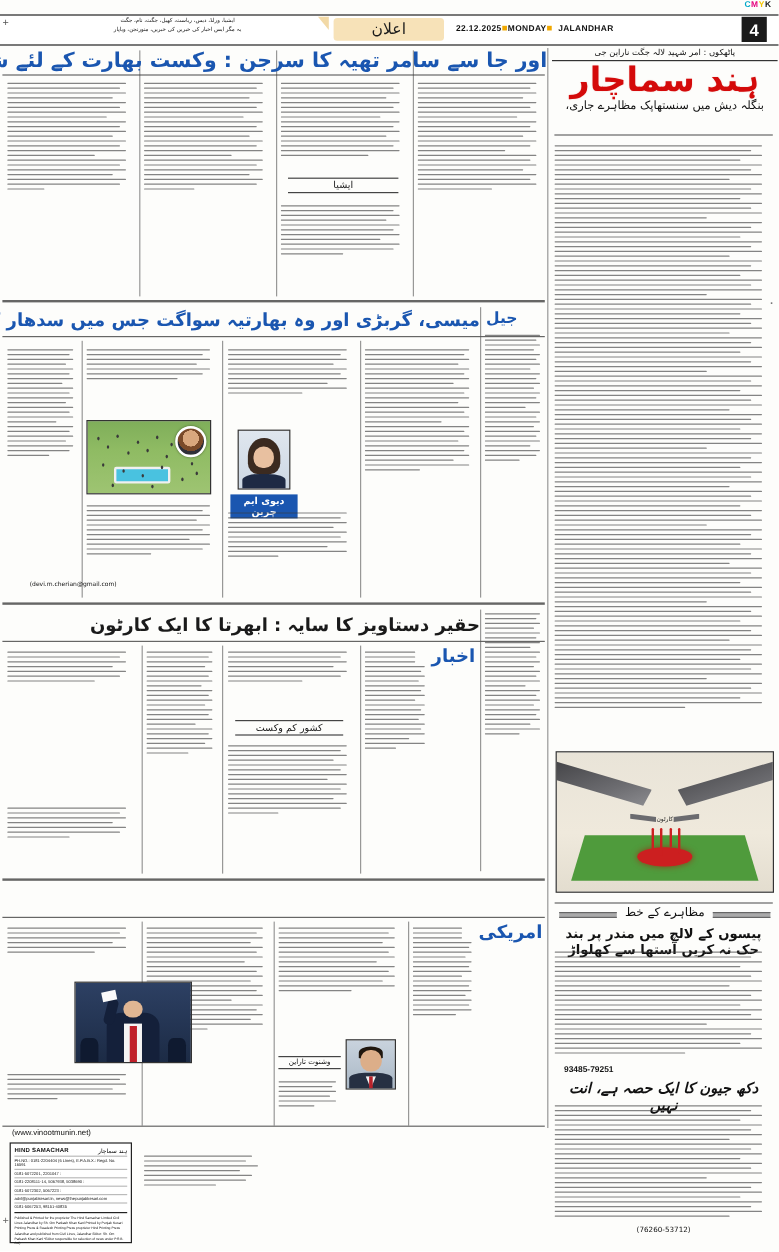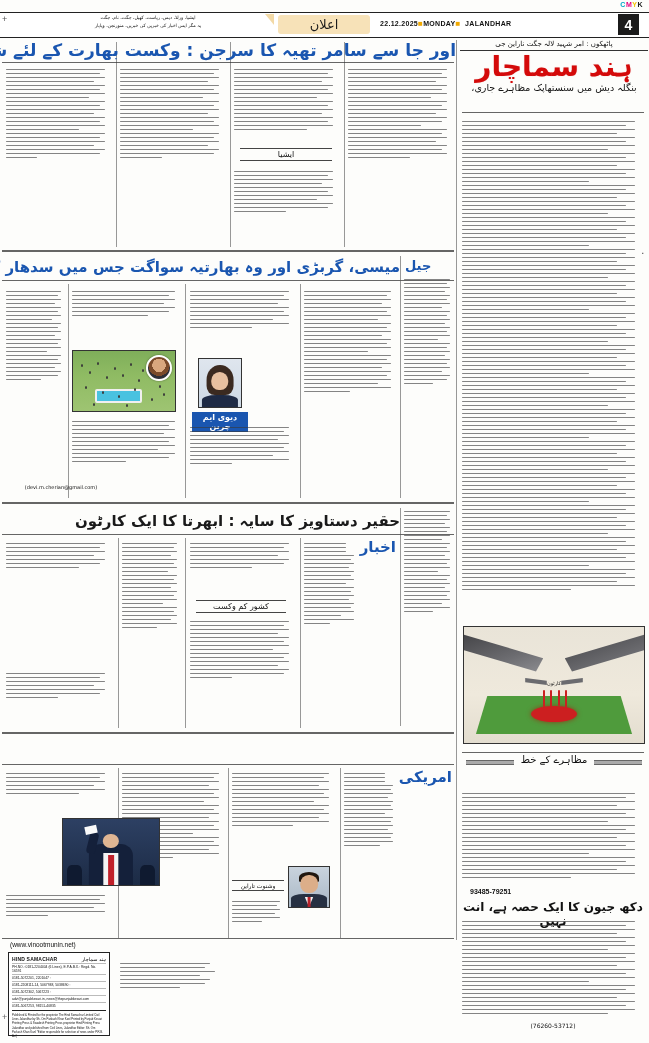--- a/index.html
+++ b/index.html
@@ -1093,20 +1093,21 @@
     <div class="blood"></div>
     <div class="drip" style="left:44%; top:54%; height:16%;"></div>
     <div class="drip" style="left:48%; top:54%; height:20%;"></div>
     <div class="drip" style="left:52%; top:54%; height:14%;"></div>
     <div class="drip" style="left:56%; top:54%; height:18%;"></div>
   </div>
 
   <div class="hrule" style="left:462px; top:752px; width:182px;"></div>
   <div class="letters-head" style="left:518px; top:754px; width:72px;">مظاہرے کے خط</div>
 
+  <div style="position:absolute; left:462px; top:772px; width:182px; direction:rtl; text-align:center; font-size:11px; font-weight:bold; font-family:'DejaVu Sans',sans-serif; color:#111;">پیسوں کے لالچ میں مندر پر بند حک نہ کریں آستھا سے کھلواڑ</div>
 
   <div class="col-text lines" style="left:462px; top:790px; width:182px; height:96px;">
     <div class="ln w95"></div>
       <div class="ln w90"></div>
       <div class="ln w95"></div>
       <div class="ln w85"></div>
     <div class="ln w95"></div>
       <div class="ln w90"></div>
       <div class="ln w95"></div>
       <div class="ln w80"></div>
@@ -1121,21 +1122,21 @@
     <div class="ln w95"></div>
       <div class="ln w90"></div>
       <div class="ln w95"></div>
       <div class="ln w85"></div>
     <div class="ln w95"></div>
       <div class="ln w60"></div>
   </div>
   <div class="phone" style="left:470px; top:888px;">93485-79251</div>
 
   <div style="position:absolute; left:462px; top:900px; width:182px; direction:rtl; text-align:center; font-size:12px; font-weight:bold; font-family:'DejaVu Sans',sans-serif;">
-    <span style="color:#111;">دکھ جیون کا ایک حصہ ہے، انت نہیں</span>
+    <span style="color:#111;font-style:italic;">دکھ جیون کا ایک حصہ ہے، انت نہیں</span>
   </div>
 
   <div class="col-text lines" style="left:462px; top:918px; width:182px; height:100px;">
     <div class="ln w95"></div>
       <div class="ln w90"></div>
       <div class="ln w95"></div>
       <div class="ln w85"></div>
     <div class="ln w95"></div>
       <div class="ln w90"></div>
       <div class="ln w95"></div>

